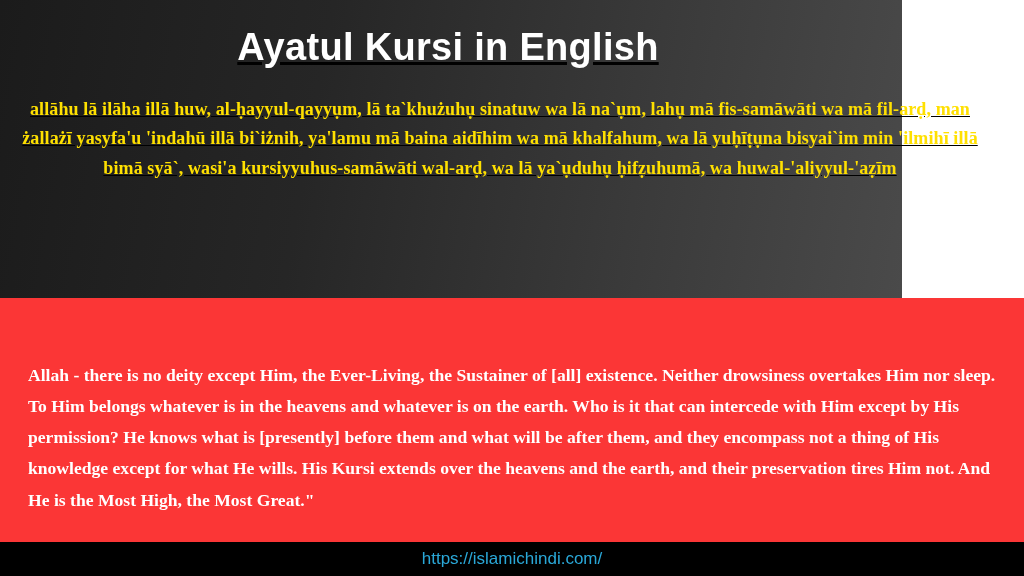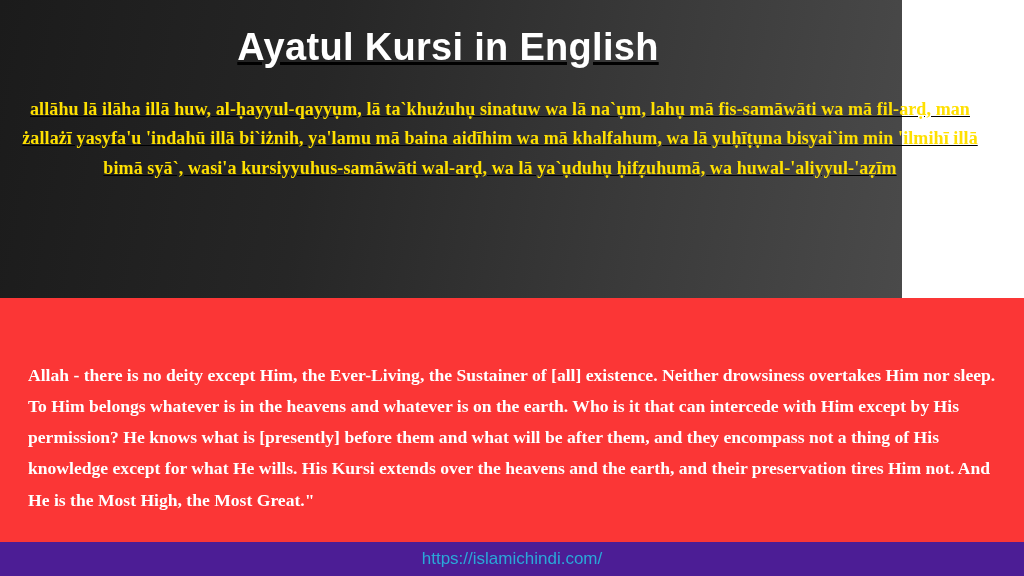--- a/index.html
+++ b/index.html
@@ -75,21 +75,21 @@
     line-height: 1.77;
     text-align: left;
   }
   
   .footer {
     position: absolute;
     left: 0;
     top: 542px;
     width: 1024px;
     height: 34px;
-    background: #4c1d95;
+    background: #000000;
     display: flex;
     align-items: center;
     justify-content: center;
   }
   .site-link {
     color: #2aa8d8;
     font-family: "Liberation Sans", sans-serif;
     font-size: 17px;
     text-decoration: none;
   }

